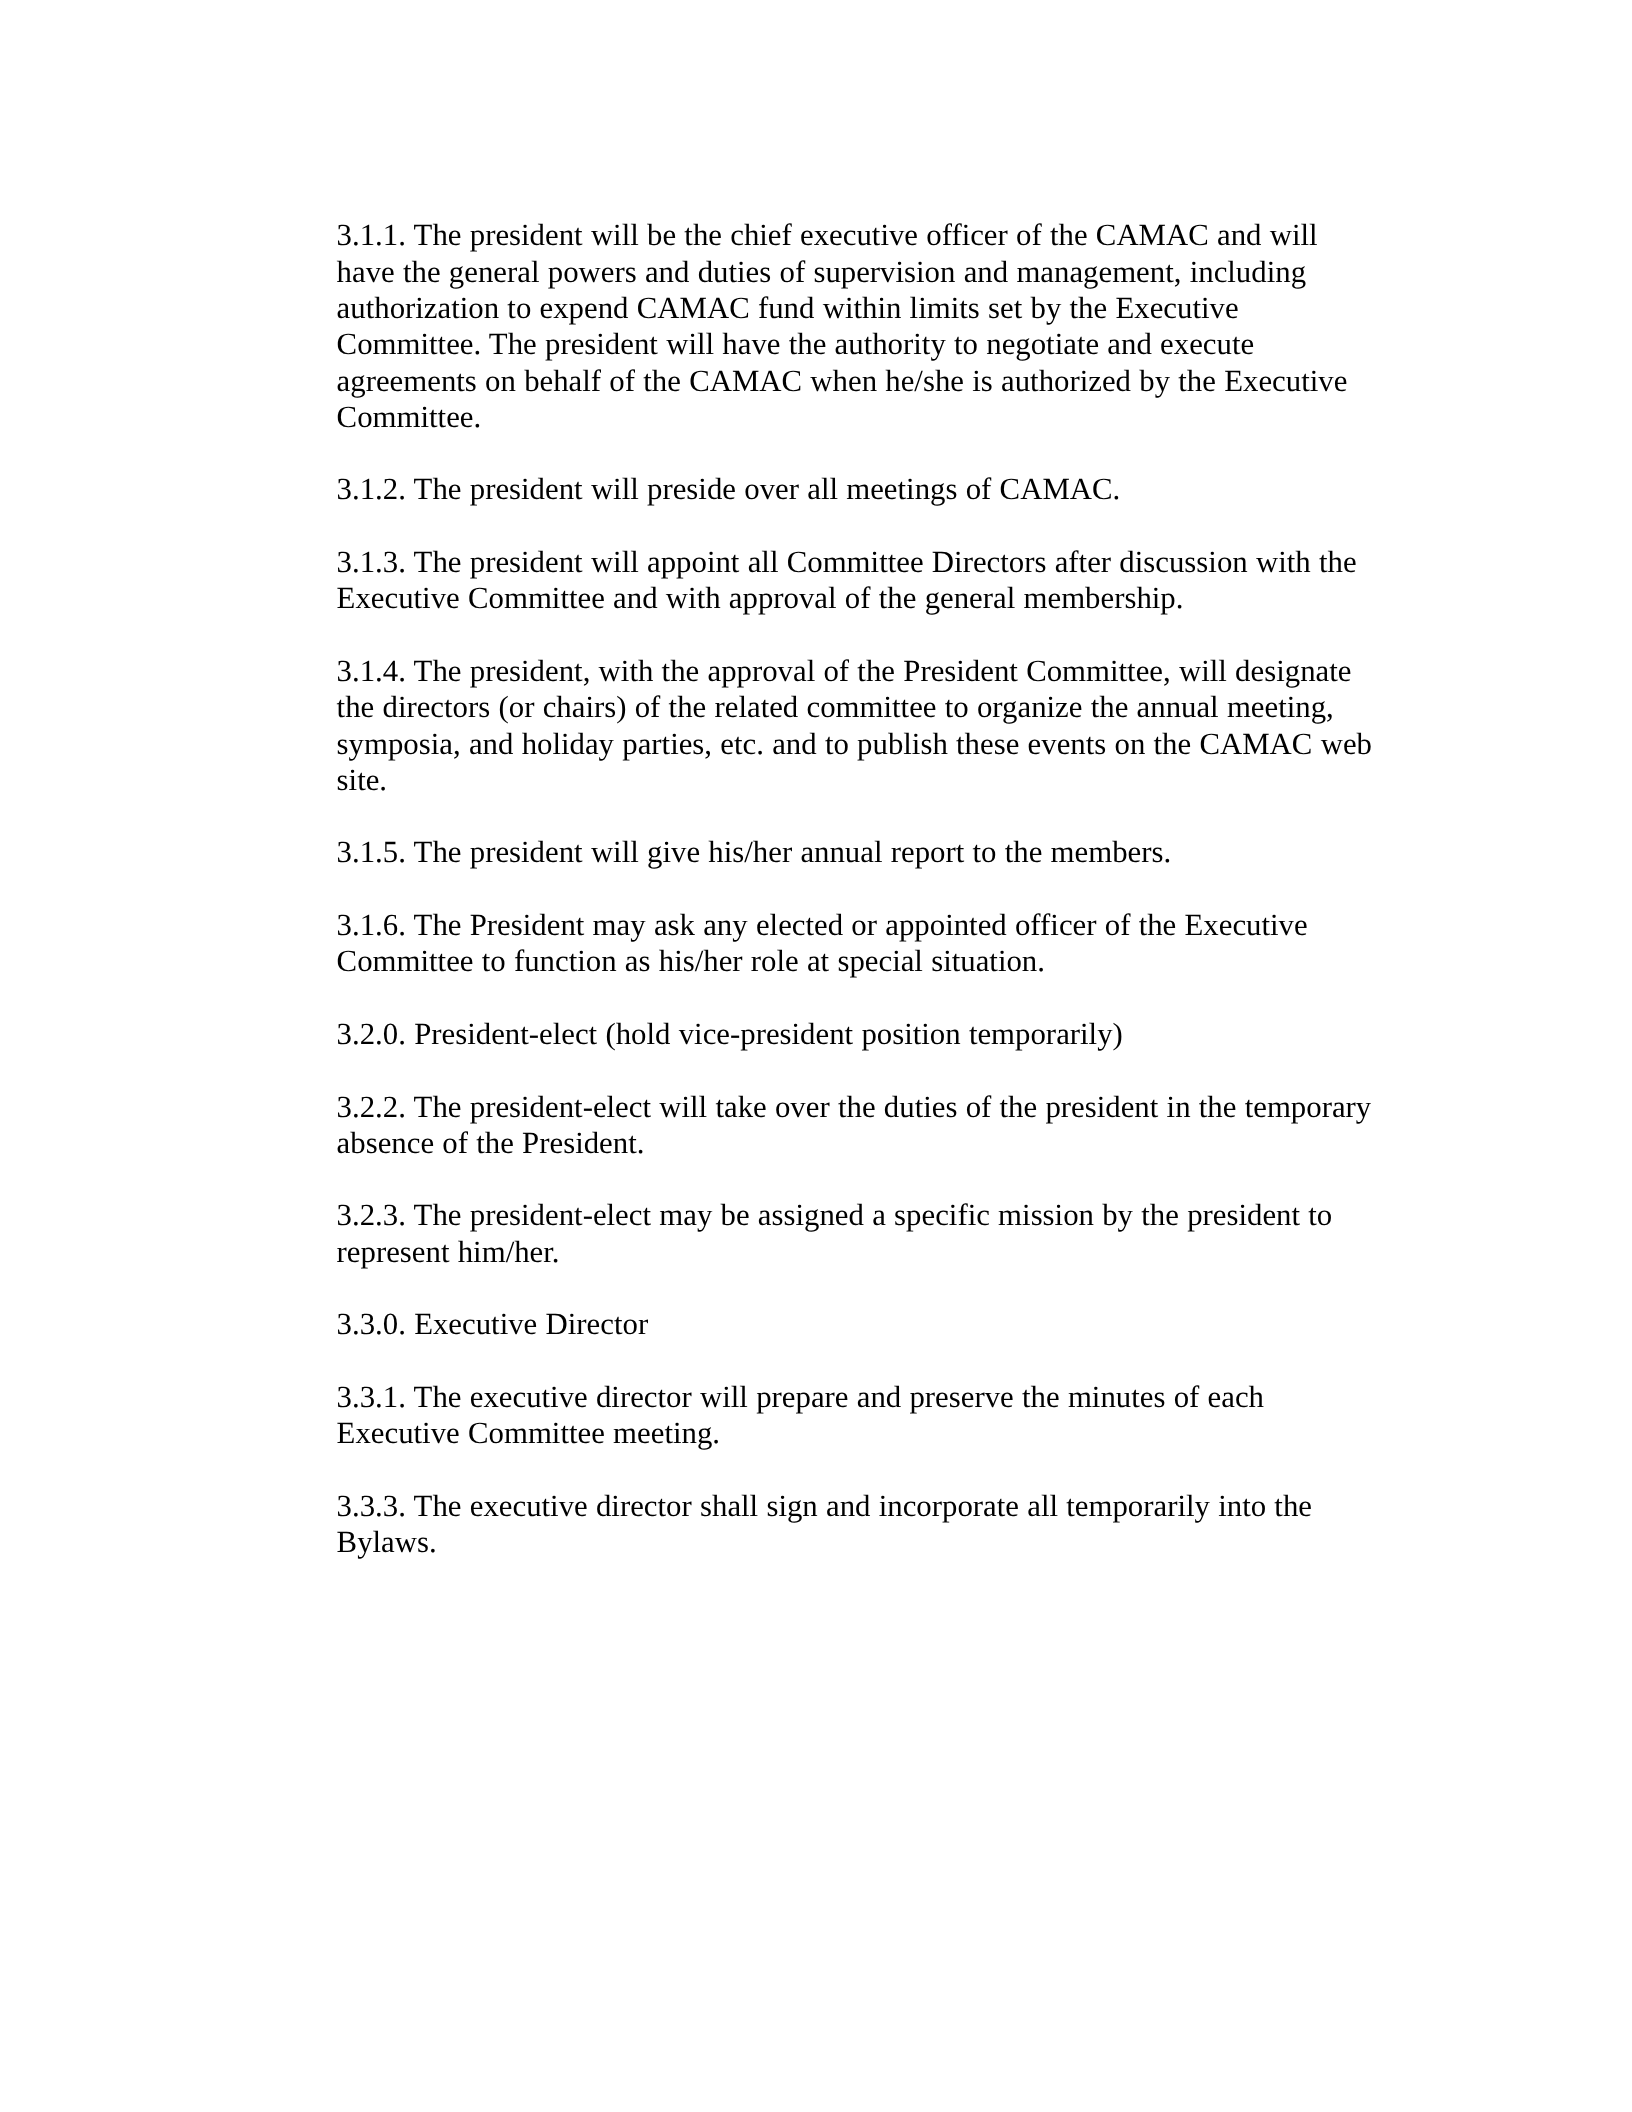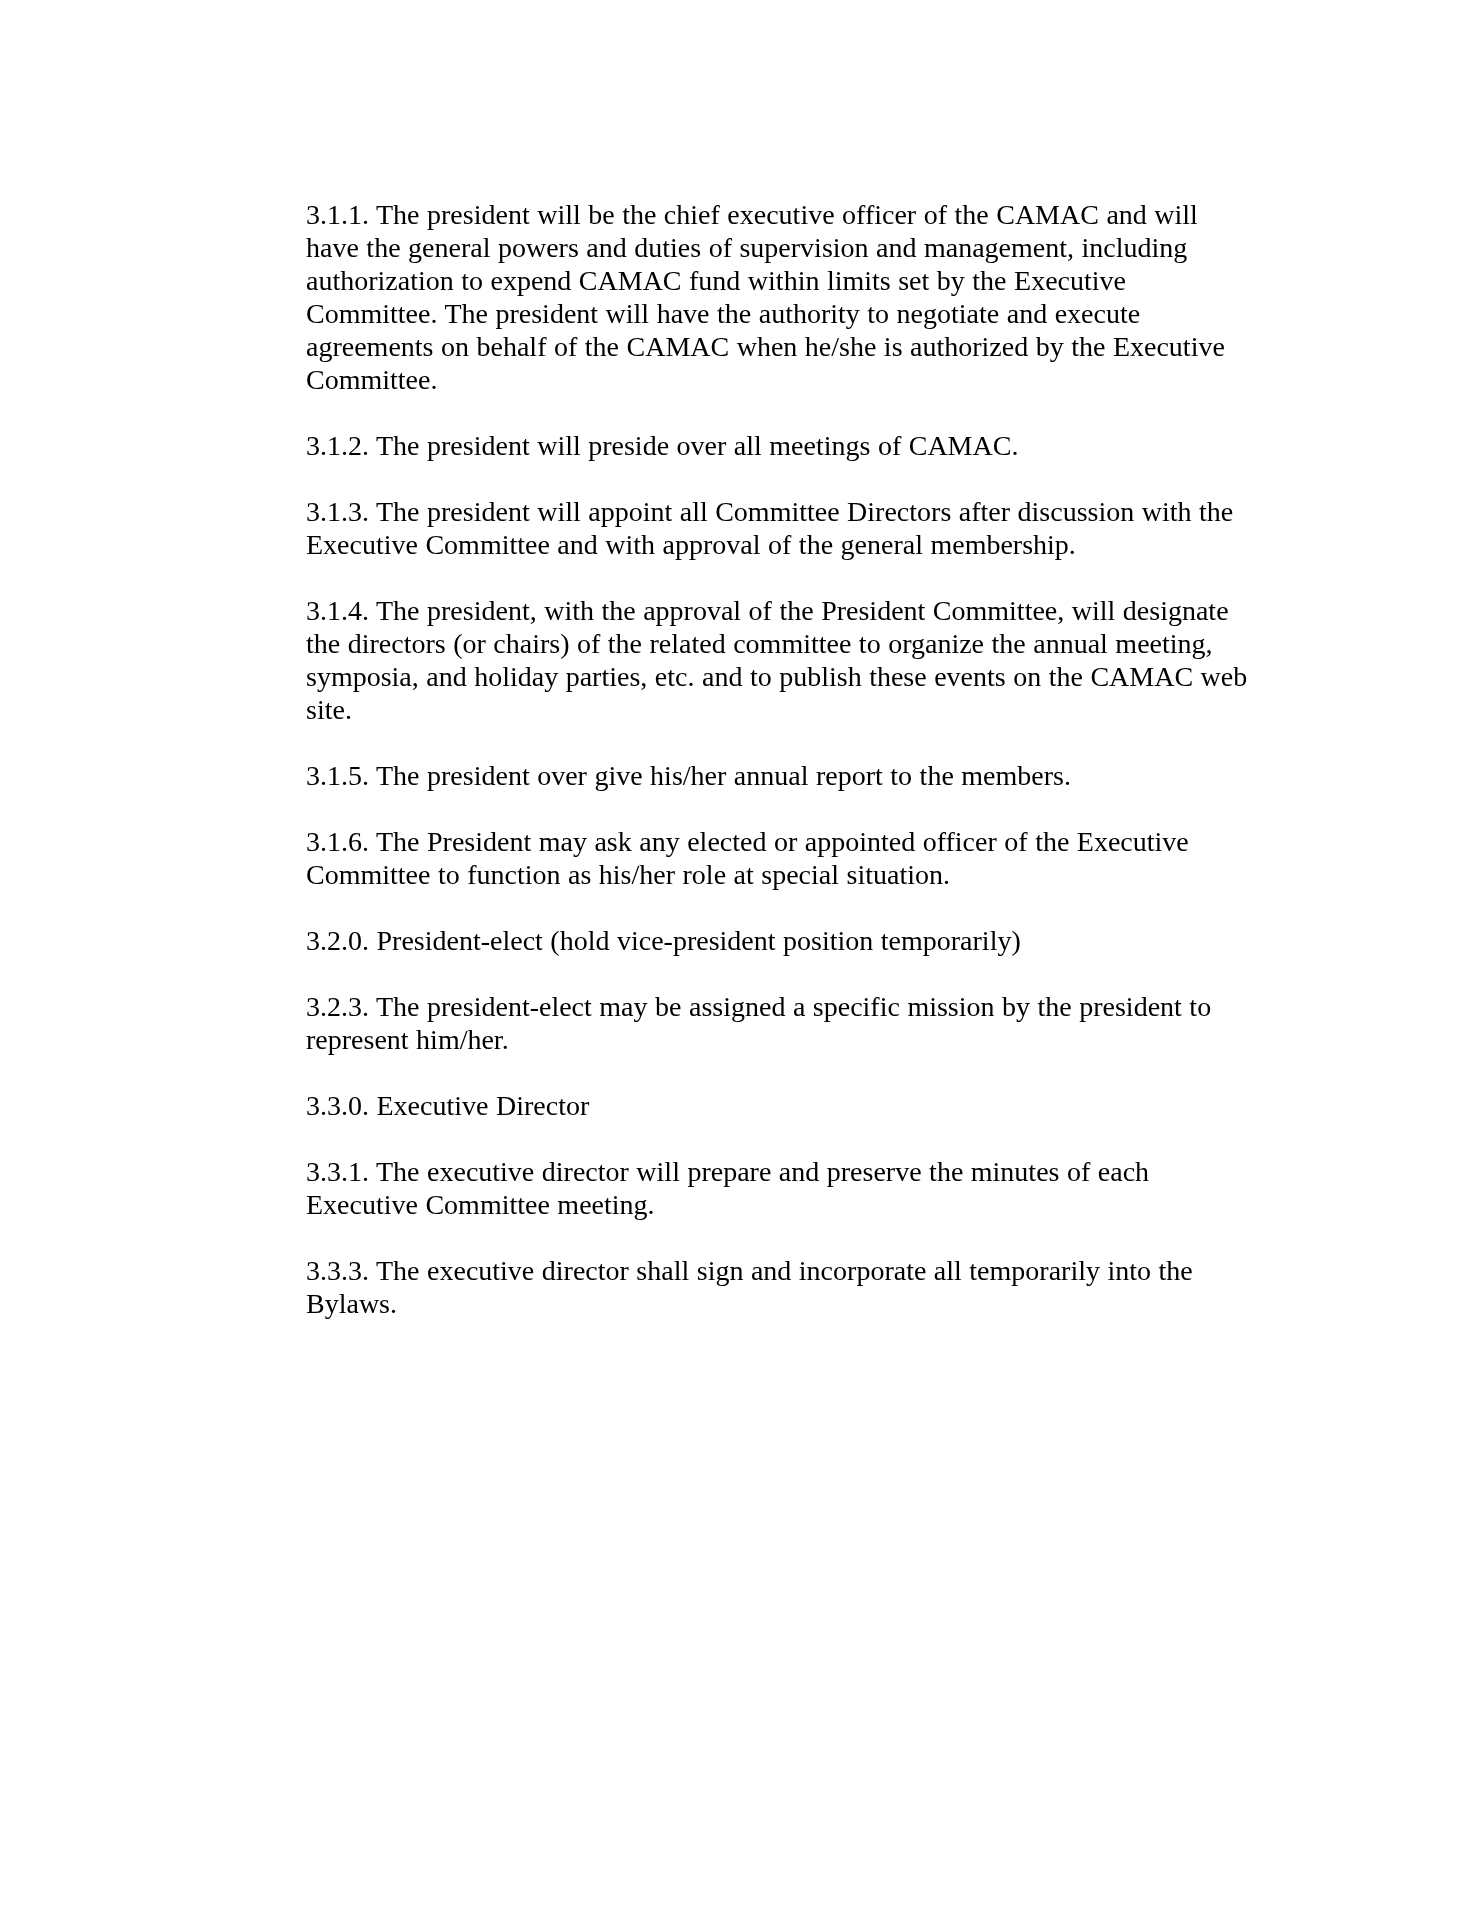--- a/index.html
+++ b/index.html
@@ -32,21 +32,22 @@
 </style>
 </head>
 <body>
 
 <div class="page">
   <div class="content">
     <p class="para">3.1.1. The president will be the chief executive officer of the CAMAC and will have the general powers and duties of supervision and management, including authorization to expend CAMAC fund within limits set by the Executive Committee. The president will have the authority to negotiate and execute agreements on behalf of the CAMAC when he/she is authorized by the Executive Committee.</p>
     <p class="para">3.1.2. The president will preside over all meetings of CAMAC.</p>
     <p class="para">3.1.3. The president will appoint all Committee Directors after discussion with the Executive Committee and with approval of the general membership.</p>
     <p class="para">3.1.4. The president, with the approval of the President Committee, will designate the directors (or chairs) of the related committee to organize the annual meeting, symposia, and holiday parties, etc. and to publish these events on the CAMAC web site.</p>
-    <p class="para">3.1.5. The president over give his/her annual report to the members.</p>
+    <p class="para">3.1.5. The president will give his/her annual report to the members.</p>
     <p class="para">3.1.6. The President may ask any elected or appointed officer of the Executive Committee to function as his/her role at special situation.</p>
     <p class="para">3.2.0. President-elect (hold vice-president position temporarily)</p>
+    <p class="para">3.2.2. The president-elect will take over the duties of the president in the temporary absence of the President.</p>
     <p class="para">3.2.3. The president-elect may be assigned a specific mission by the president to represent him/her.</p>
     <p class="para">3.3.0. Executive Director</p>
     <p class="para">3.3.1. The executive director will prepare and preserve the minutes of each Executive Committee meeting.</p>
     <p class="para">3.3.3. The executive director shall sign and incorporate all temporarily into the Bylaws.</p>
   </div>
 </div>
 
 </body></html>

